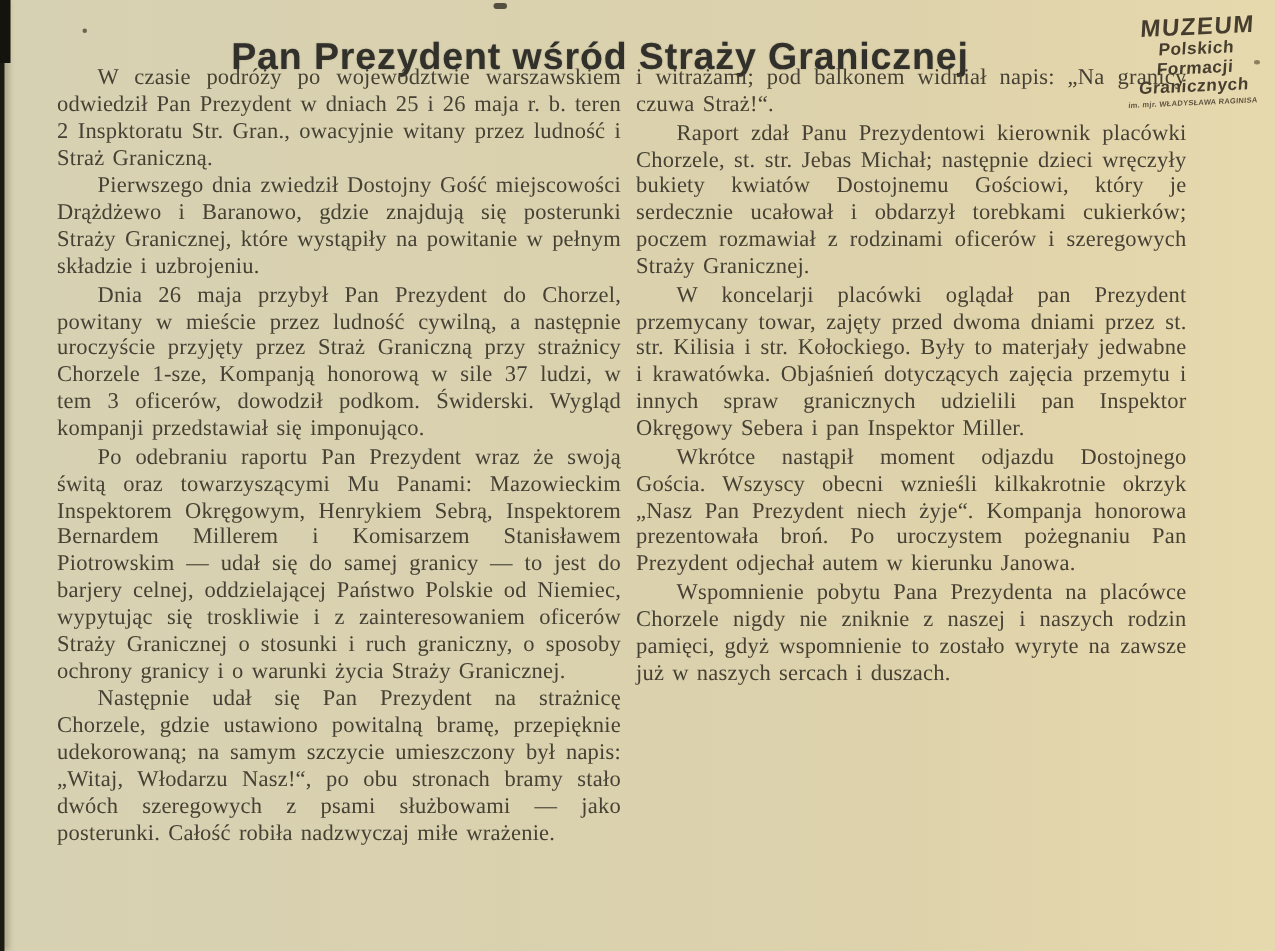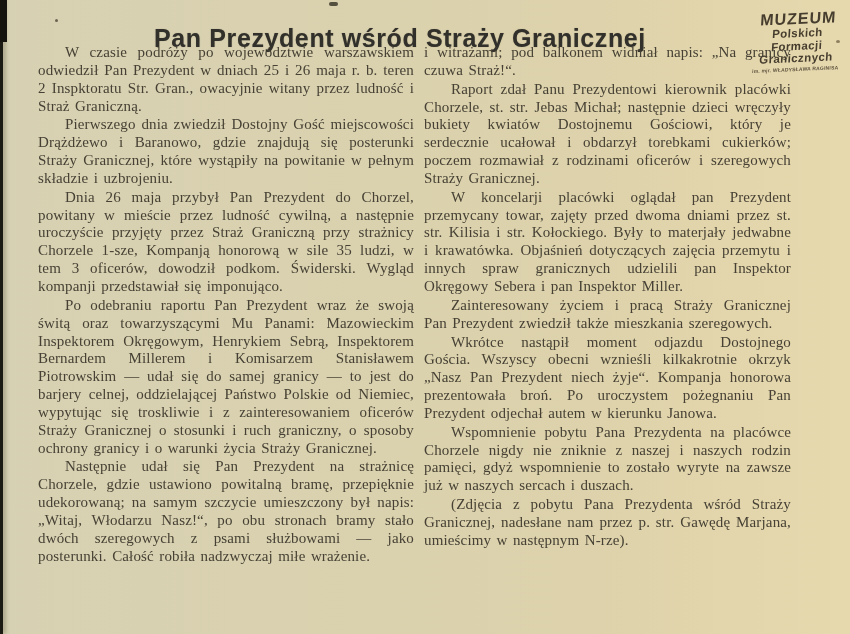--- a/index.html
+++ b/index.html
@@ -83,28 +83,26 @@
     <div class="s1">MUZEUM</div>
     <div class="s2">Polskich</div>
     <div class="s3">Formacji</div>
     <div class="s4">Granicznych</div>
     <div class="s5">im. mjr. WŁADYSŁAWA RAGINISA</div>
   </div>
 
   <div class="col col-left">
     <p>W czasie podróży po województwie warszawskiem odwiedził Pan Prezydent w dniach 25 i 26 maja r. b. teren 2 Inspktoratu Str. Gran., owacyjnie witany przez ludność i Straż Graniczną.</p>
     <p>Pierwszego dnia zwiedził Dostojny Gość miejscowości Drążdżewo i Baranowo, gdzie znajdują się posterunki Straży Granicznej, które wystąpiły na powitanie w pełnym składzie i uzbrojeniu.</p>
-    <p>Dnia 26 maja przybył Pan Prezydent do Chorzel, powitany w mieście przez ludność cywilną, a następnie uroczyście przyjęty przez Straż Graniczną przy strażnicy Chorzele 1-sze, Kompanją honorową w sile 35 ludzi, w tem 3 oficerów, dowodził podkom. Świderski. Wygląd kompanji przedstawiał się imponująco.</p>
+    <p>Dnia 26 maja przybył Pan Prezydent do Chorzel, powitany w mieście przez ludność cywilną, a następnie uroczyście przyjęty przez Straż Graniczną przy strażnicy Chorzele 1-sze, Kompanją honorową w sile 37 ludzi, w tem 3 oficerów, dowodził podkom. Świderski. Wygląd kompanji przedstawiał się imponująco.</p>
     <p>Po odebraniu raportu Pan Prezydent wraz że swoją świtą oraz towarzyszącymi Mu Panami: Mazowieckim Inspektorem Okręgowym, Henrykiem Sebrą, Inspektorem Bernardem Millerem i Komisarzem Stanisławem Piotrowskim — udał się do samej granicy — to jest do barjery celnej, oddzielającej Państwo Polskie od Niemiec, wypytując się troskliwie i z zainteresowaniem oficerów Straży Granicznej o stosunki i ruch graniczny, o sposoby ochrony granicy i o warunki życia Straży Granicznej.</p>
     <p>Następnie udał się Pan Prezydent na strażnicę Chorzele, gdzie ustawiono powitalną bramę, przepięknie udekorowaną; na samym szczycie umieszczony był napis: „Witaj, Włodarzu Nasz!“, po obu stronach bramy stało dwóch szeregowych z psami służbowami — jako posterunki. Całość robiła nadzwyczaj miłe wrażenie.</p>
   </div>
 
   <div class="col col-right">
     <p class="no-indent">i witrażami; pod balkonem widniał napis: „Na granicy czuwa Straż!“.</p>
     <p>Raport zdał Panu Prezydentowi kierownik placówki Chorzele, st. str. Jebas Michał; następnie dzieci wręczyły bukiety kwiatów Dostojnemu Gościowi, który je serdecznie ucałował i obdarzył torebkami cukierków; poczem rozmawiał z rodzinami oficerów i szeregowych Straży Granicznej.</p>
     <p>W koncelarji placówki oglądał pan Prezydent przemycany towar, zajęty przed dwoma dniami przez st. str. Kilisia i str. Kołockiego. Były to materjały jedwabne i krawatówka. Objaśnień dotyczących zajęcia przemytu i innych spraw granicznych udzielili pan Inspektor Okręgowy Sebera i pan Inspektor Miller.</p>
-    <p>Zainteresowany życiem i pracą Straży Granicznej Pan Prezydent zwiedził także mieszkania szeregowych.</p>
     <p>Wkrótce nastąpił moment odjazdu Dostojnego Gościa. Wszyscy obecni wznieśli kilkakrotnie okrzyk „Nasz Pan Prezydent niech żyje“. Kompanja honorowa prezentowała broń. Po uroczystem pożegnaniu Pan Prezydent odjechał autem w kierunku Janowa.</p>
     <p>Wspomnienie pobytu Pana Prezydenta na placówce Chorzele nigdy nie zniknie z naszej i naszych rodzin pamięci, gdyż wspomnienie to zostało wyryte na zawsze już w naszych sercach i duszach.</p>
-    <p>(Zdjęcia z pobytu Pana Prezydenta wśród Straży Granicznej, nadesłane nam przez p. str. Gawędę Marjana, umieścimy w następnym N-rze).</p>
   </div>
 
 </div>
 
 </body></html>

